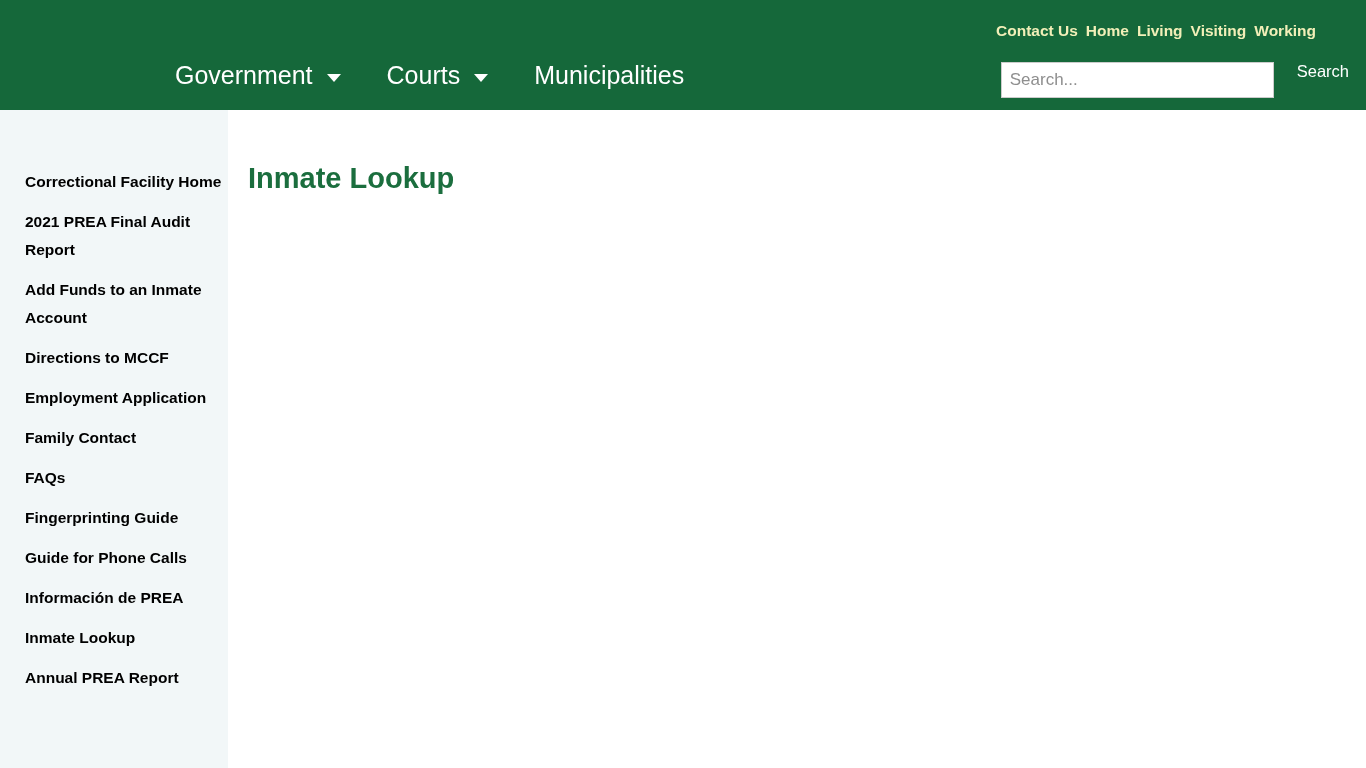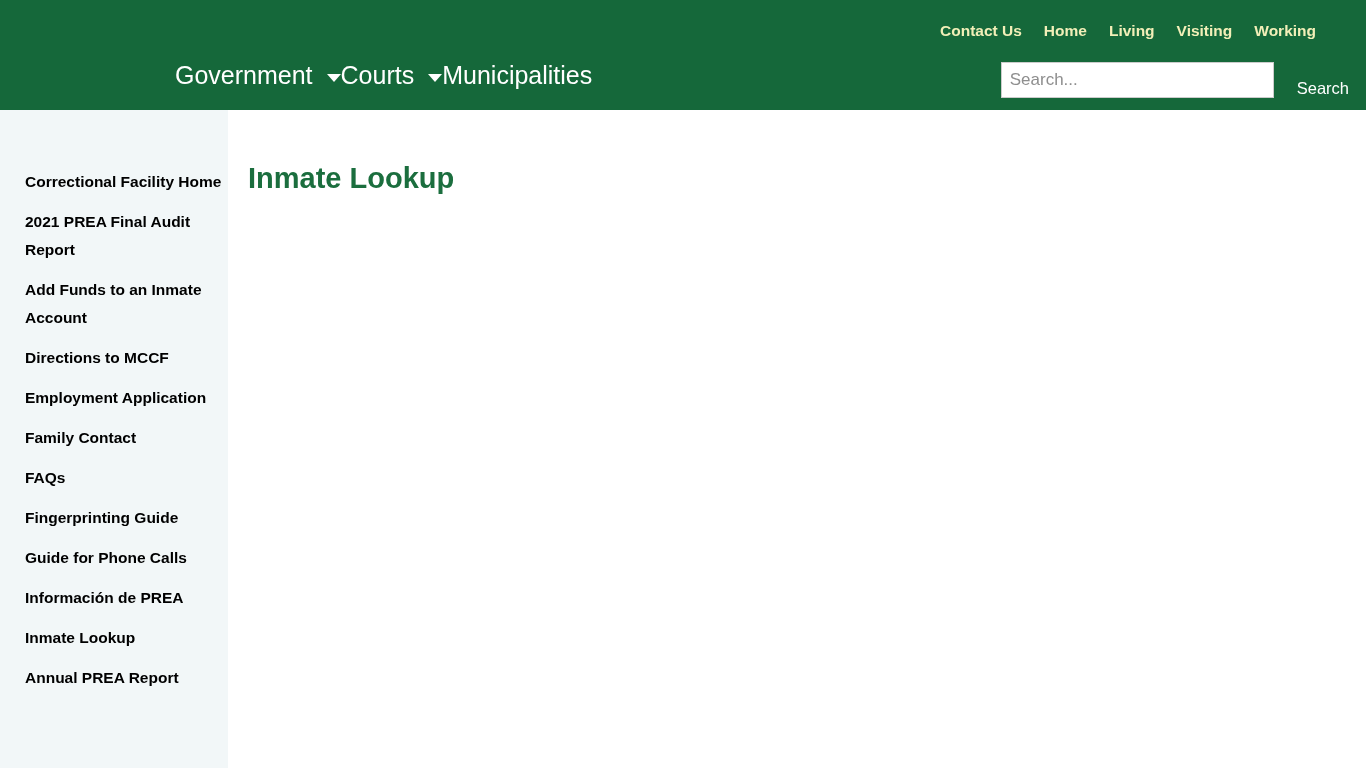--- a/index.html
+++ b/index.html
@@ -34,35 +34,36 @@
     font-size: 27px;
     font-weight: 400;
     line-height: 1.25;
     margin-left: 1px;
   }
   .utility-nav {
     position: absolute;
     top: 22px;
     right: 50px;
     display: flex;
-    gap: 22px;
+    gap: 8px;
   }
   .utility-nav a {
     color: #f2efb8;
     font-size: 15.5px;
     font-weight: 700;
     text-decoration: none;
     white-space: nowrap;
   }
   .main-nav {
     position: absolute;
     left: 175px;
     top: 61px;
     display: flex;
     align-items: center;
+    gap: 46px;
   }
   .main-nav .nav-item {
     display: flex;
     align-items: center;
     color: #ffffff;
     font-size: 25px;
     font-weight: 400;
     text-decoration: none;
     white-space: nowrap;
   }
@@ -73,21 +74,21 @@
     border-right: 7px solid transparent;
     border-top: 8px solid #ffffff;
     margin-left: 14px;
     margin-top: 4px;
   }
   .search-area {
     position: absolute;
     top: 62px;
     right: 17px;
     display: flex;
-    align-items: flex-end;
+    align-items: flex-start;
   }
   .search-input {
     width: 273px;
     height: 36px;
     border: 1px solid #cccccc;
     background: #ffffff;
     font-size: 17px;
     font-family: "Liberation Sans", sans-serif;
     color: #333333;
     padding: 0 8px;

